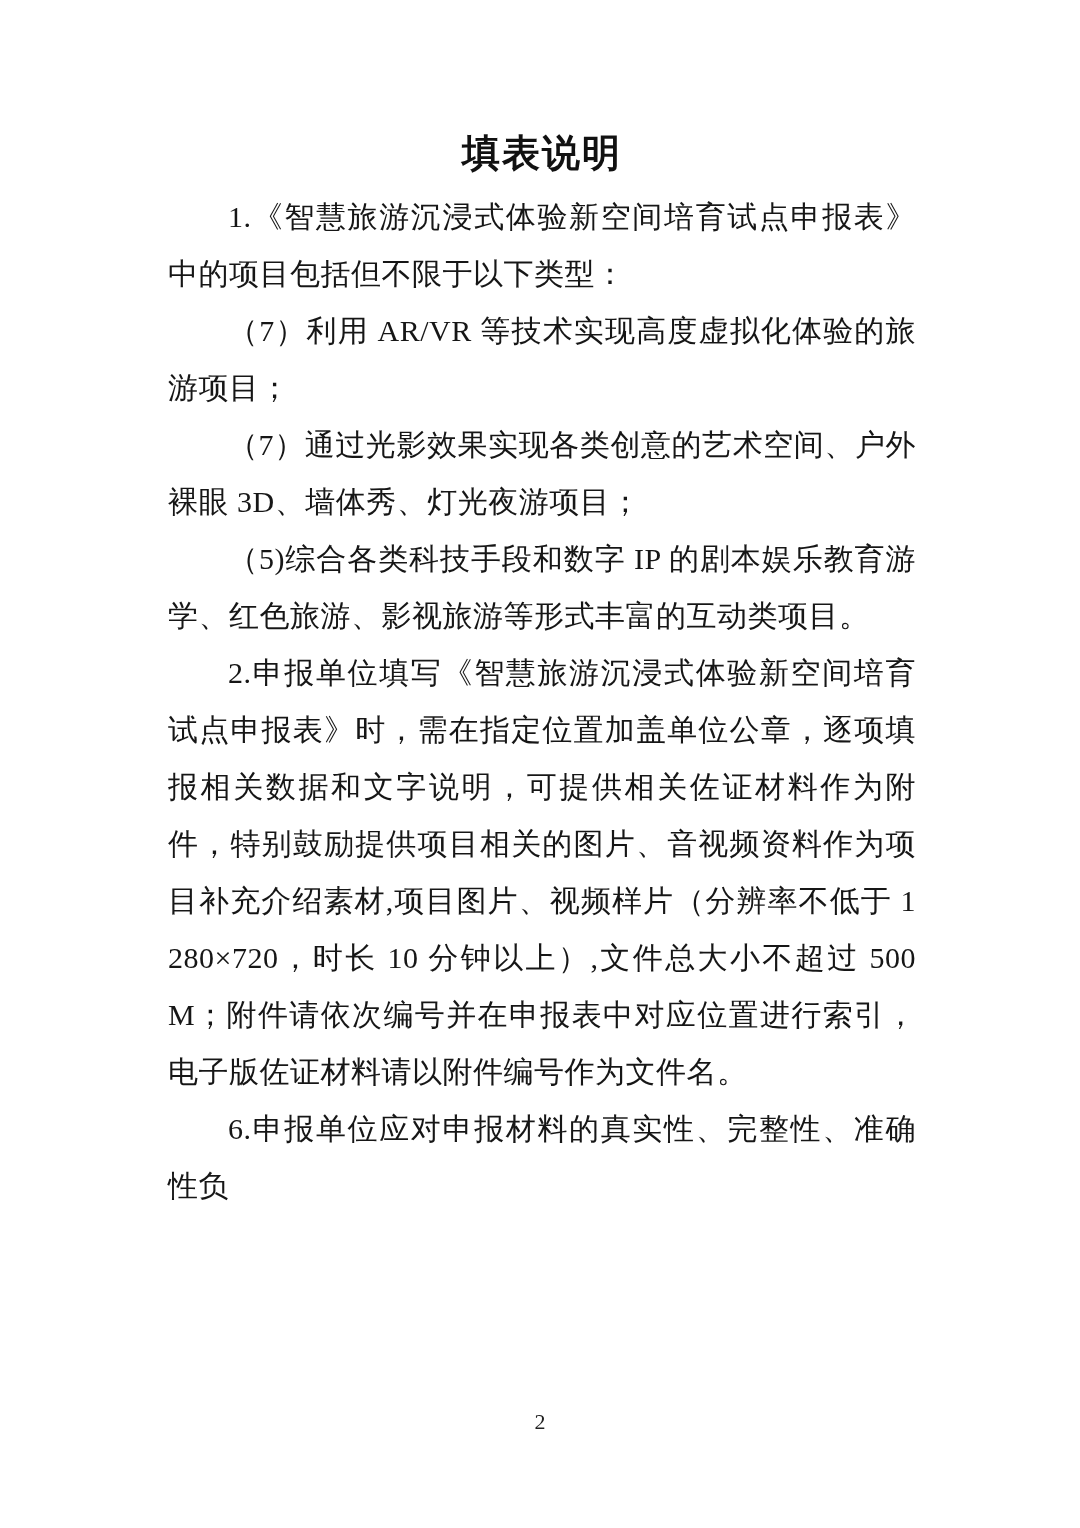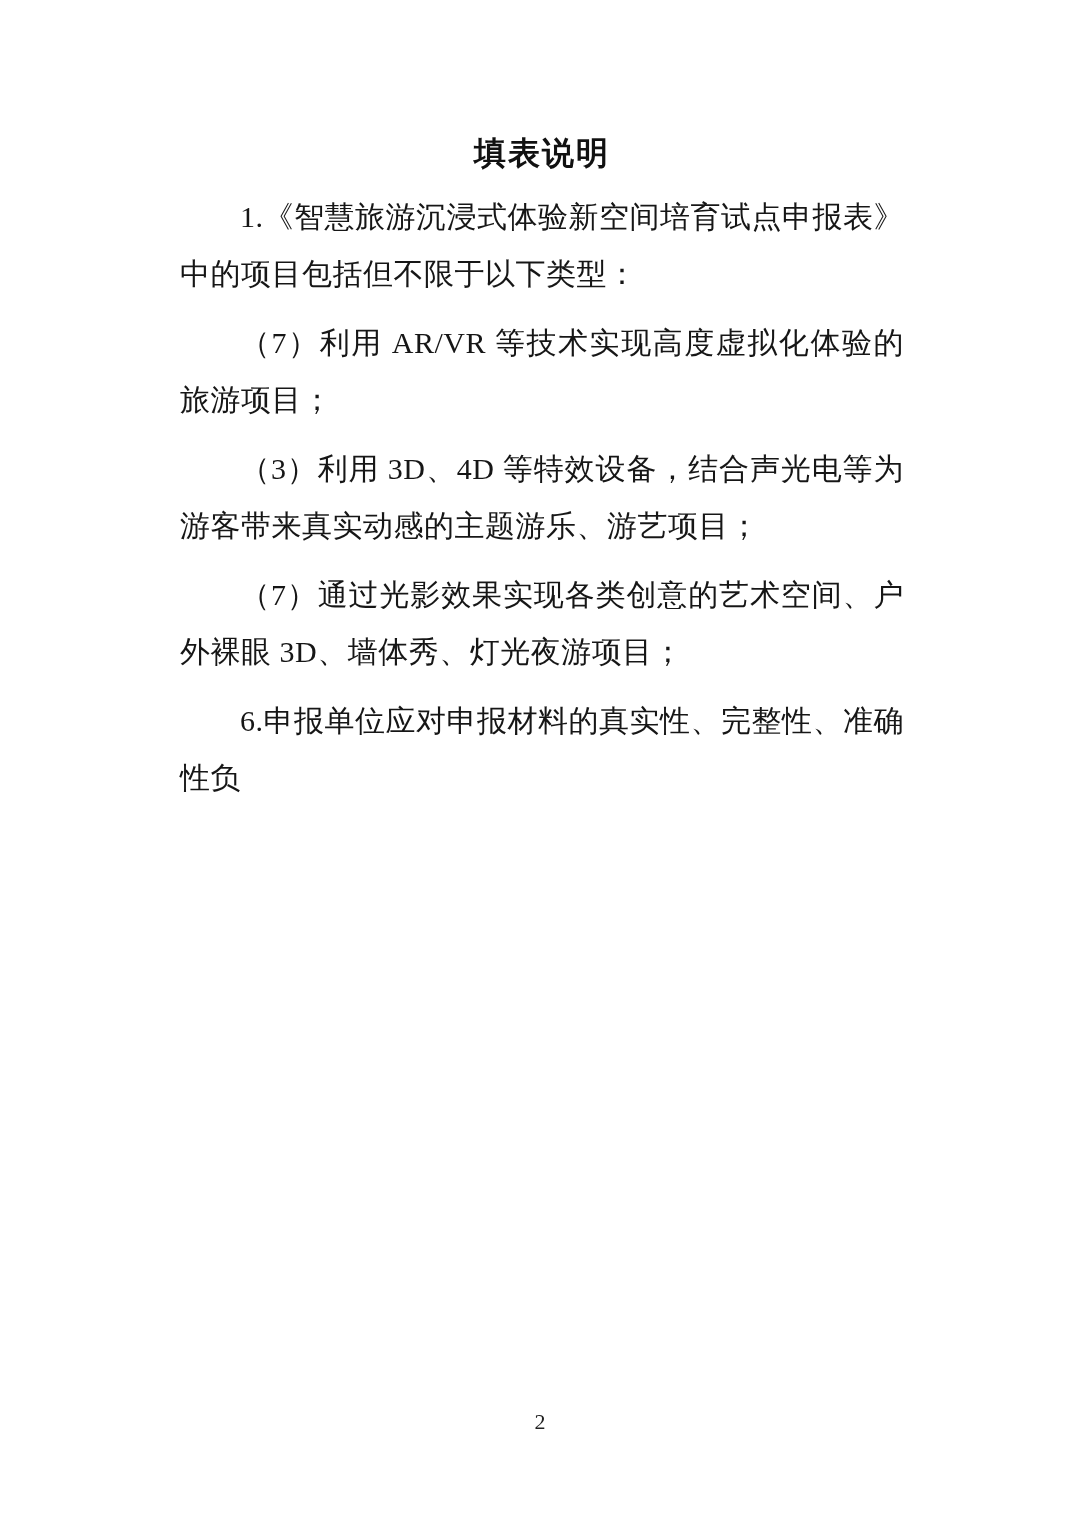--- a/index.html
+++ b/index.html
@@ -20,27 +20,27 @@
     position: absolute;
     left: 168px;
     top: 130px;
     width: 748px;
   }
   .doc-title {
     margin: 0 0 12px 0;
     text-align: center;
     font-family: "Liberation Sans", sans-serif;
     font-weight: 700;
-    font-size: 32px;
+    font-size: 38px;
     line-height: 46px;
     letter-spacing: 2px;
     color: #111111;
   }
   .doc-body p {
-    margin: 12px;
+    margin: 0;
     text-indent: 2em;
     font-size: 30px;
     line-height: 57px;
     text-align: justify;
     letter-spacing: 0.5px;
     word-break: break-all;
   }
   .page-footer {
     position: absolute;
     left: 0;
@@ -54,19 +54,20 @@
 </style>
 </head>
 <body>
 
 <div class="page">
   <div class="content">
     <h1 class="doc-title">填表说明</h1>
     <div class="doc-body">
       <p>1.《智慧旅游沉浸式体验新空间培育试点申报表》中的项目包括但不限于以下类型：</p>
       <p>（7）利用 AR/VR 等技术实现高度虚拟化体验的旅游项目；</p>
-      <p>（3）利用 3D、4D 等特效设备，结合声光电等为游客带来真实动感的主题游乐、游艺项目；</p>
       <p>（7）通过光影效果实现各类创意的艺术空间、户外裸眼 3D、墙体秀、灯光夜游项目；</p>
+      <p>（5)综合各类科技手段和数字 IP 的剧本娱乐教育游学、红色旅游、影视旅游等形式丰富的互动类项目。</p>
+      <p>2.申报单位填写《智慧旅游沉浸式体验新空间培育试点申报表》时，需在指定位置加盖单位公章，逐项填报相关数据和文字说明，可提供相关佐证材料作为附件，特别鼓励提供项目相关的图片、音视频资料作为项目补充介绍素材,项目图片、视频样片（分辨率不低于 1280×720，时长 10 分钟以上）,文件总大小不超过 500M；附件请依次编号并在申报表中对应位置进行索引，电子版佐证材料请以附件编号作为文件名。</p>
       <p>6.申报单位应对申报材料的真实性、完整性、准确性负</p>
     </div>
   </div>
   <div class="page-footer">2</div>
 </div>
 
 </body></html>

